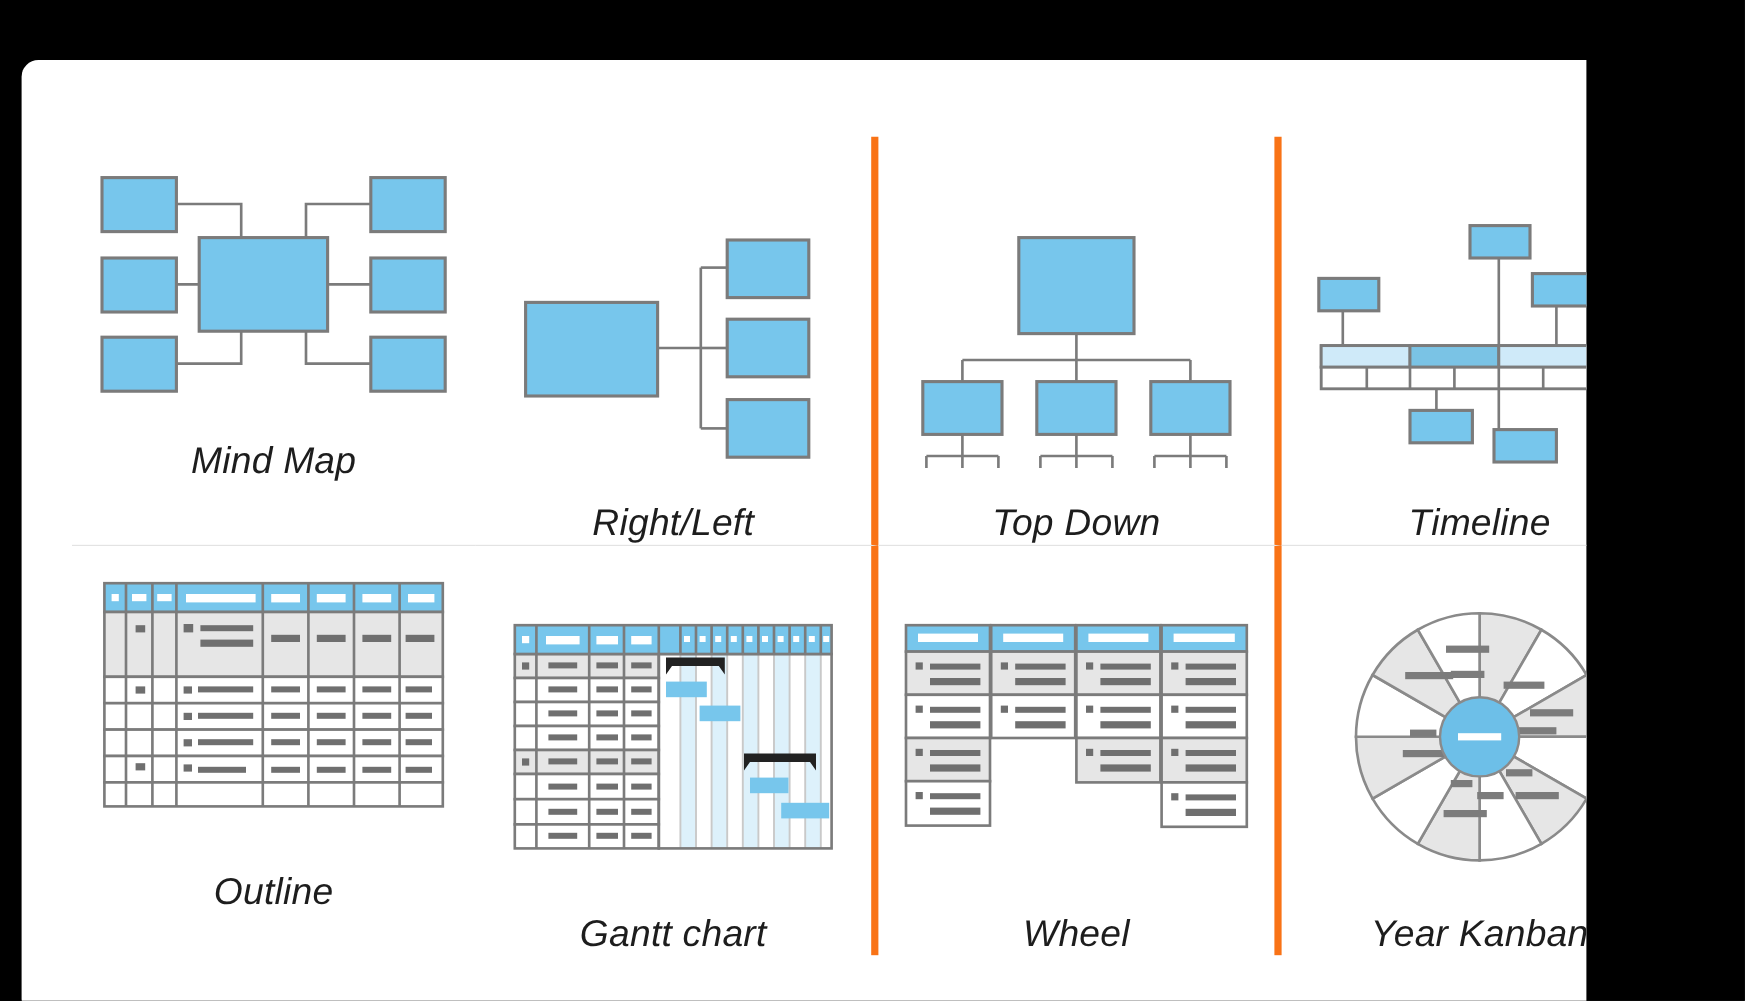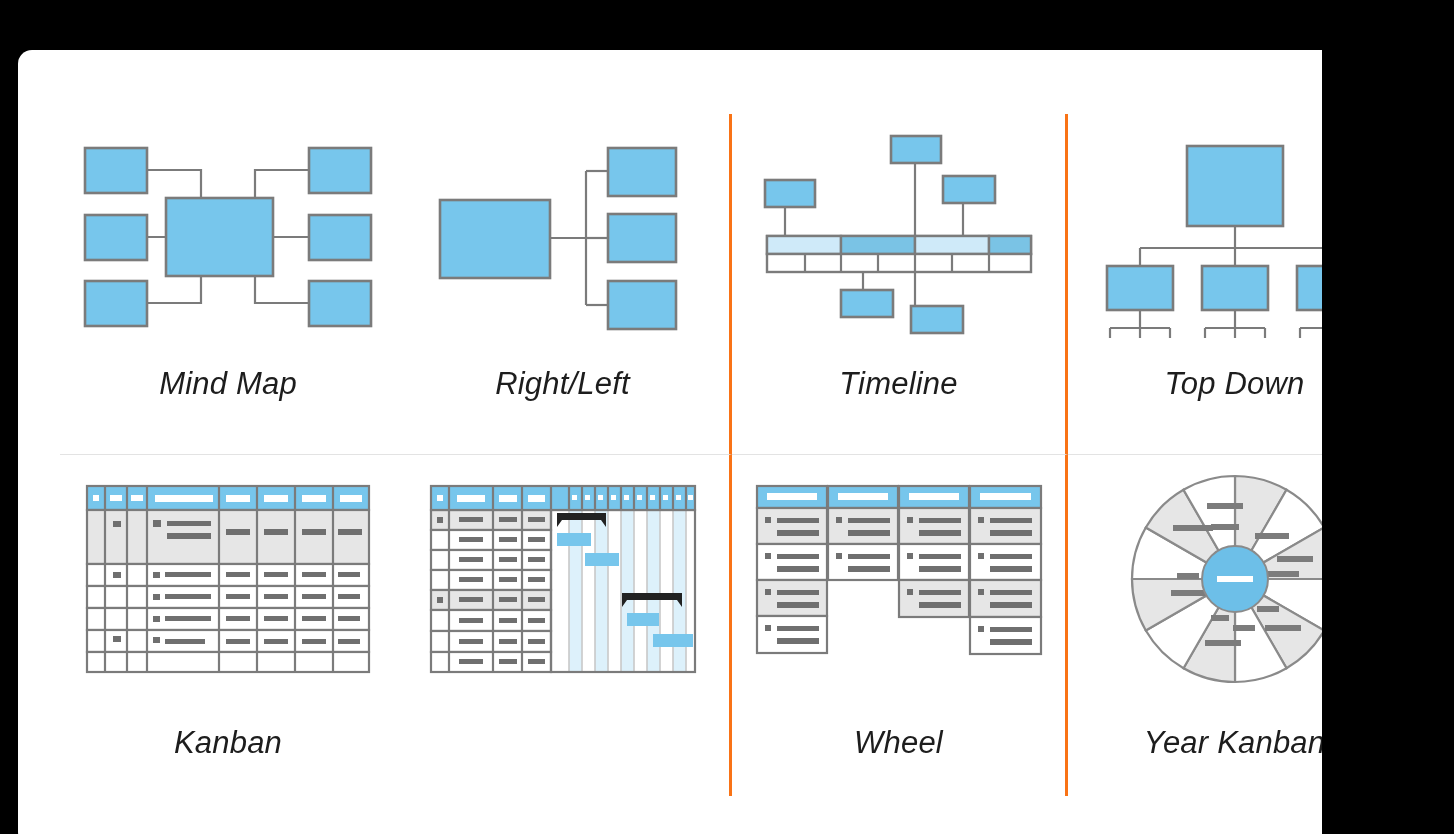--- a/index.html
+++ b/index.html
@@ -32,21 +32,21 @@
     grid-template-rows: repeat(2, 1fr);
   }
   .cell {
     position: relative;
     display: flex;
     flex-direction: column;
     align-items: center;
     justify-content: flex-start;
   }
   
-  .cell.c1, .cell.c2, .cell.c3 { border-right: 3px solid #f97316; }
+  .cell.c1, .cell.c2, .cell.c3 { border-right: 6px solid #f97316; justify-content: flex-end; }
   .cell.r0 { border-bottom: 1px solid #e3e3e3; }
 
   .art {
     position: relative;
     width: 100%;
     height: 248px;
     display: flex;
     align-items: center;
     justify-content: center;
   }
@@ -102,45 +102,20 @@
             <path class="ln" d="M148 33 H172"></path>
             <path class="ln" d="M148 100 H172"></path>
             <path class="ln" d="M148 167 H172"></path>
             <rect class="bx" x="2" y="62" width="110" height="78"></rect>
             <rect class="bx" x="170" y="10" width="68" height="48"></rect>
             <rect class="bx" x="170" y="76" width="68" height="48"></rect>
             <rect class="bx" x="170" y="143" width="68" height="48"></rect>
           </svg>
         </div>
         <div class="label">Right/Left</div>
-      </div>
-
-      <div class="cell r0 c3">
-        <div class="art">
-          <svg width="272" height="200" viewBox="0 0 272 200">
-            <path class="ln" d="M22 42 V100"></path>
-            <path class="ln" d="M152 18 V100"></path>
-            <path class="ln" d="M200 58 V100"></path>
-            <path class="ln" d="M100 132 V168"></path>
-            <path class="ln" d="M152 132 V182"></path>
-            <rect x="4" y="98" width="264" height="18" fill="#ffffff" stroke="#7b7b7b" stroke-width="2.4"></rect>
-            <rect x="4" y="98" width="74" height="18" fill="#cfeaf9" stroke="#7b7b7b" stroke-width="2.4"></rect>
-            <rect x="78" y="98" width="74" height="18" fill="#7ac3e5" stroke="#7b7b7b" stroke-width="2.4"></rect>
-            <rect x="152" y="98" width="74" height="18" fill="#cfeaf9" stroke="#7b7b7b" stroke-width="2.4"></rect>
-            <rect x="226" y="98" width="42" height="18" fill="#7ac3e5" stroke="#7b7b7b" stroke-width="2.4"></rect>
-            <rect x="4" y="116" width="264" height="18" fill="#ffffff" stroke="#7b7b7b" stroke-width="2.4"></rect>
-            <path class="ln" d="M42 116 V134 M78 116 V134 M115 116 V134 M152 116 V134 M189 116 V134 M226 116 V134"></path>
-            <rect class="bx" x="2" y="42" width="50" height="27"></rect>
-            <rect class="bx" x="128" y="-2" width="50" height="27"></rect>
-            <rect class="bx" x="180" y="38" width="52" height="27"></rect>
-            <rect class="bx" x="78" y="152" width="52" height="27"></rect>
-            <rect class="bx" x="148" y="168" width="52" height="27"></rect>
-          </svg>
-        </div>
-        <div class="label">Timeline</div>
       </div>
 
       <div class="cell r0 c2">
         <div class="art">
           <svg width="260" height="200" viewBox="0 0 260 200">
             <path class="ln" d="M130 88 V110"></path>
             <path class="ln" d="M35 110 H225"></path>
             <path class="ln" d="M35 110 V128"></path>
             <path class="ln" d="M130 110 V128"></path>
             <path class="ln" d="M225 110 V128"></path>
@@ -159,20 +134,45 @@
             <path class="ln" d="M195 190 V200"></path>
             <path class="ln" d="M255 190 V200"></path>
             <path class="ln" d="M225 190 V200"></path>
             <rect class="bx" x="82" y="8" width="96" height="80"></rect>
             <rect class="bx" x="2" y="128" width="66" height="44"></rect>
             <rect class="bx" x="97" y="128" width="66" height="44"></rect>
             <rect class="bx" x="192" y="128" width="66" height="44"></rect>
           </svg>
         </div>
         <div class="label">Top Down</div>
+      </div>
+
+      <div class="cell r0 c3">
+        <div class="art">
+          <svg width="272" height="200" viewBox="0 0 272 200">
+            <path class="ln" d="M22 42 V100"></path>
+            <path class="ln" d="M152 18 V100"></path>
+            <path class="ln" d="M200 58 V100"></path>
+            <path class="ln" d="M100 132 V168"></path>
+            <path class="ln" d="M152 132 V182"></path>
+            <rect x="4" y="98" width="264" height="18" fill="#ffffff" stroke="#7b7b7b" stroke-width="2.4"></rect>
+            <rect x="4" y="98" width="74" height="18" fill="#cfeaf9" stroke="#7b7b7b" stroke-width="2.4"></rect>
+            <rect x="78" y="98" width="74" height="18" fill="#7ac3e5" stroke="#7b7b7b" stroke-width="2.4"></rect>
+            <rect x="152" y="98" width="74" height="18" fill="#cfeaf9" stroke="#7b7b7b" stroke-width="2.4"></rect>
+            <rect x="226" y="98" width="42" height="18" fill="#7ac3e5" stroke="#7b7b7b" stroke-width="2.4"></rect>
+            <rect x="4" y="116" width="264" height="18" fill="#ffffff" stroke="#7b7b7b" stroke-width="2.4"></rect>
+            <path class="ln" d="M42 116 V134 M78 116 V134 M115 116 V134 M152 116 V134 M189 116 V134 M226 116 V134"></path>
+            <rect class="bx" x="2" y="42" width="50" height="27"></rect>
+            <rect class="bx" x="128" y="-2" width="50" height="27"></rect>
+            <rect class="bx" x="180" y="38" width="52" height="27"></rect>
+            <rect class="bx" x="78" y="152" width="52" height="27"></rect>
+            <rect class="bx" x="148" y="168" width="52" height="27"></rect>
+          </svg>
+        </div>
+        <div class="label">Timeline</div>
       </div>
 
       <div class="cell r1 c0">
         <div class="art">
           <svg width="286" height="190" viewBox="0 0 286 190">
             <g stroke="#7b7b7b" stroke-width="2.2">
 
               <rect x="2" y="2" width="282" height="24" fill="#77c6ec"></rect>
               <rect x="2" y="26" width="282" height="54" fill="#e6e6e6"></rect>
               <rect x="2" y="80" width="282" height="22" fill="#ffffff"></rect>
@@ -224,21 +224,21 @@
               <rect x="28" y="152" width="8" height="6"></rect>
               <rect x="68" y="153" width="7" height="6"></rect>
               <rect x="80" y="155" width="40" height="5"></rect>
               <rect x="141" y="155" width="24" height="5"></rect>
               <rect x="179" y="155" width="24" height="5"></rect>
               <rect x="217" y="155" width="24" height="5"></rect>
               <rect x="253" y="155" width="22" height="5"></rect>
             </g>
           </svg>
         </div>
-        <div class="label">Kanban</div>
+        <div class="label">Outline</div>
       </div>
 
       <div class="cell r1 c1">
         <div class="art">
           <svg width="268" height="190" viewBox="0 0 268 190">
 
             <rect x="122" y="26" width="144" height="162" fill="#ffffff"></rect>
             <g fill="#ddf1fb">
               <rect x="140" y="26" width="13" height="162"></rect>
               <rect x="166" y="26" width="13" height="162"></rect>
@@ -312,20 +312,21 @@
 
             <path d="M128 29 H177 L177 43 L172 36 L133 36 L128 43 Z" fill="#222222"></path>
             <path d="M193 109 H253 L253 123 L248 116 L198 116 L193 123 Z" fill="#222222"></path>
 
             <rect x="128" y="49" width="34" height="13" fill="#77c6ec"></rect>
             <rect x="156" y="69" width="34" height="13" fill="#77c6ec"></rect>
             <rect x="198" y="129" width="32" height="13" fill="#77c6ec"></rect>
             <rect x="224" y="150" width="40" height="13" fill="#77c6ec"></rect>
           </svg>
         </div>
+        <div class="label">Gantt chart</div>
       </div>
 
       <div class="cell r1 c2">
         <div class="art">
           <svg width="288" height="190" viewBox="0 0 288 190">
             <g stroke="#7b7b7b" stroke-width="2.2">
 
               <rect x="2" y="2" width="70" height="22" fill="#77c6ec"></rect>
               <rect x="2" y="24" width="70" height="36" fill="#e6e6e6"></rect>
               <rect x="2" y="60" width="70" height="36" fill="#ffffff"></rect>

